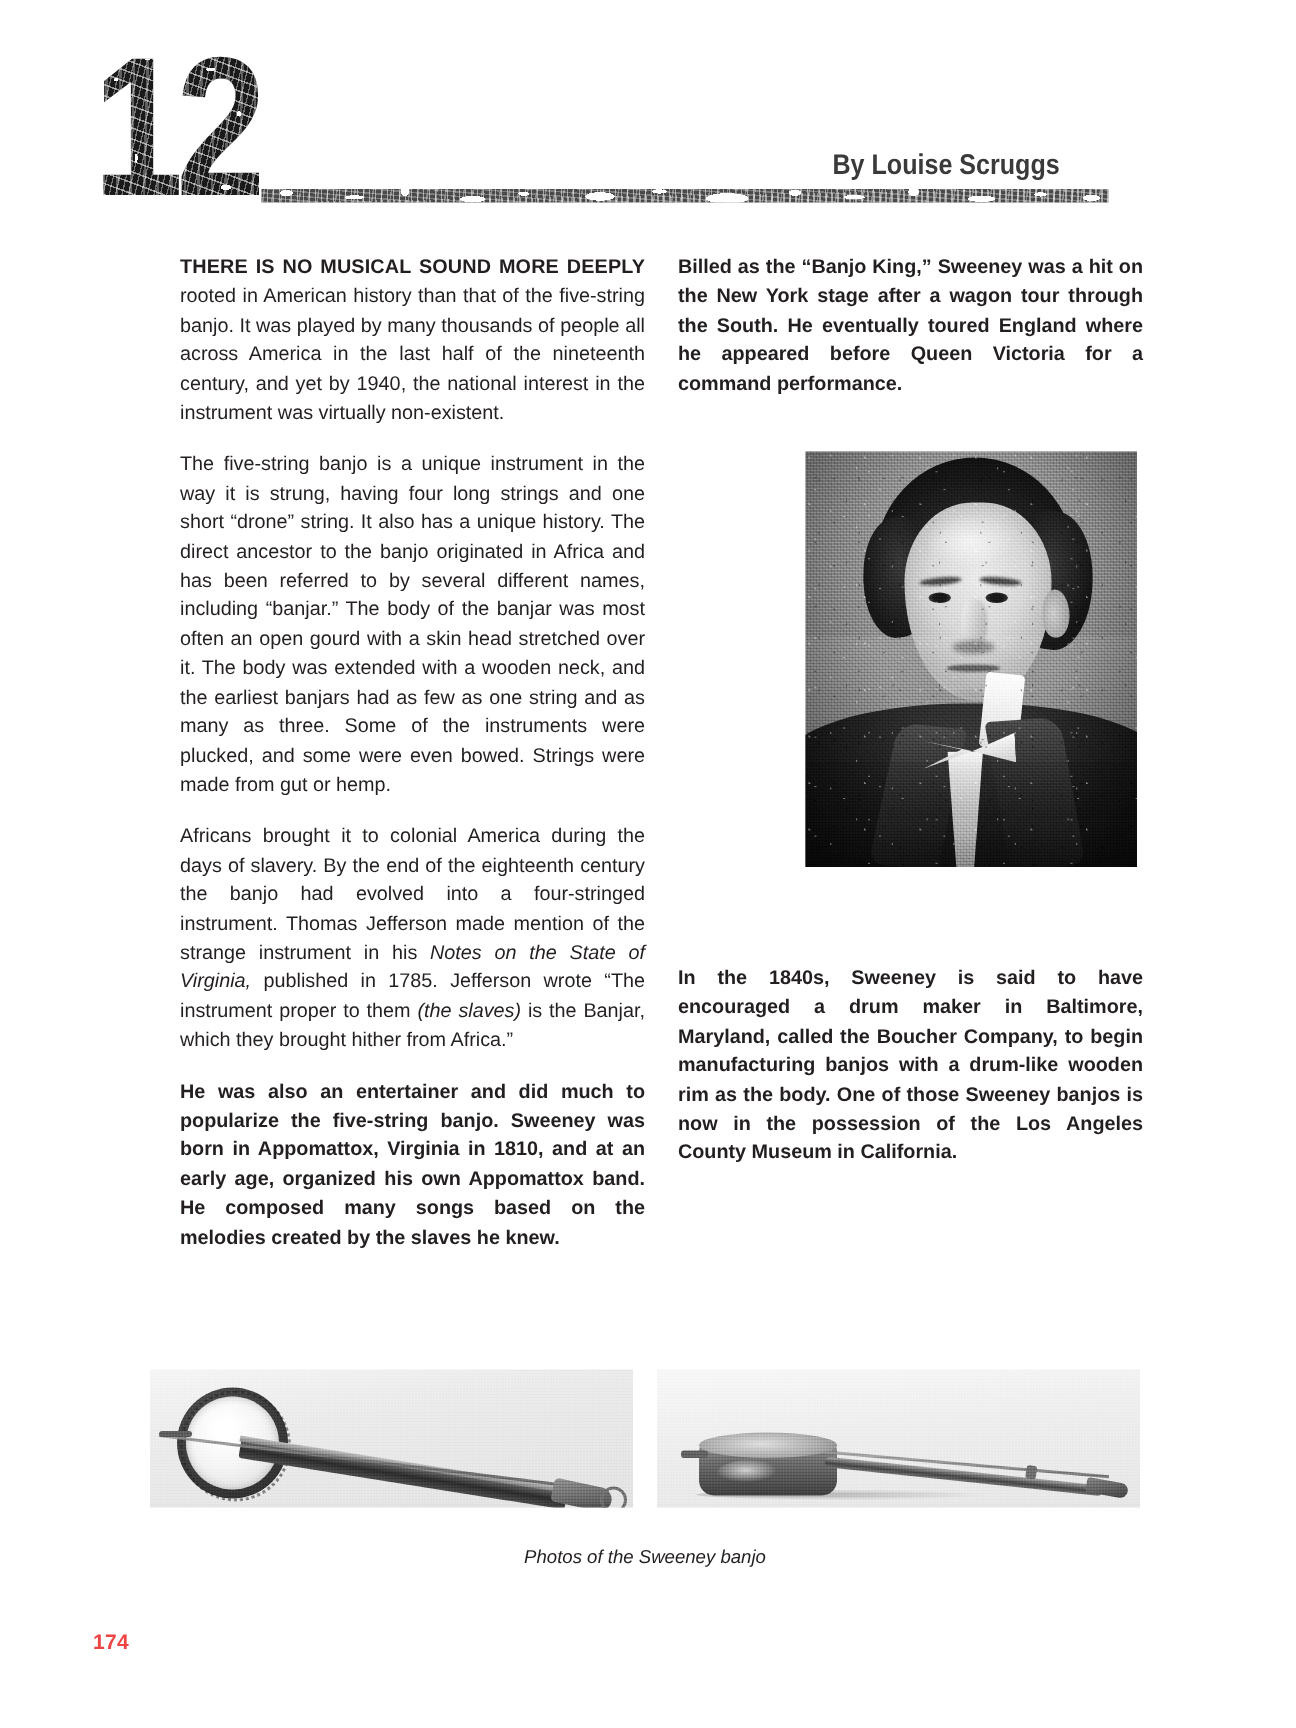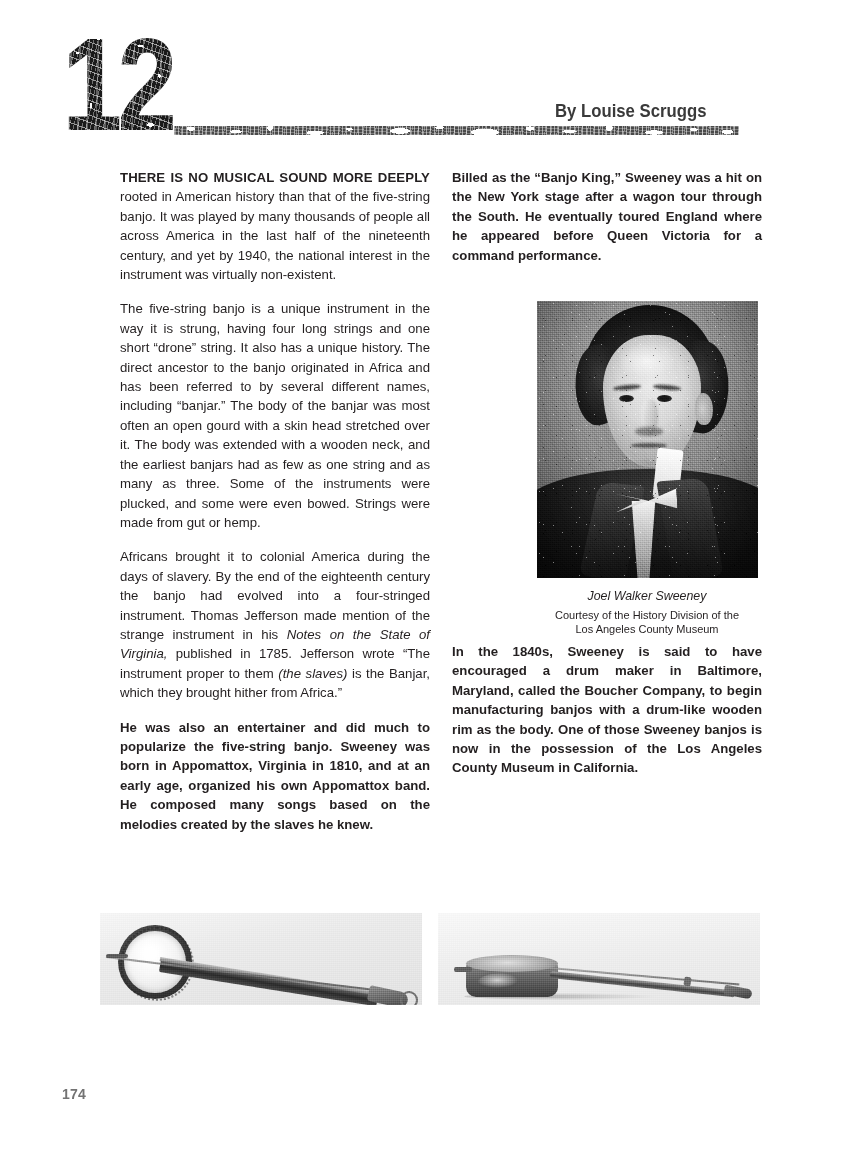--- a/index.html
+++ b/index.html
@@ -548,21 +548,21 @@
     text-align: center;
   }
 
   
   .folio {
     position: absolute;
     left: 62px;
     top: 1086px;
     font-size: 14px;
     font-weight: 700;
-    color: #737373;
+    color: #ef4444;
     letter-spacing: .2px;
   }
 </style>
 </head>
 <body>
 
 <div class="page">
 
   <div class="masthead">
 
@@ -610,27 +610,20 @@
       <div class="coat"></div>
       <div class="collar"></div>
       <div class="lapel-l"></div>
       <div class="lapel-r"></div>
       <div class="shirt"></div>
       <div class="bowtie"></div>
       <div class="vignette"></div>
       <div class="grain"></div>
       <div class="speckle"></div>
     </div>
-    <figcaption class="caption">
-      <div class="caption-title">Joel Walker Sweeney</div>
-      <div class="caption-credit">
-        <div>Courtesy of the History Division of the</div>
-        <div>Los Angeles County Museum</div>
-      </div>
-    </figcaption>
   </figure>
 
   <div class="col col-right" style="top:642px;">
     <p>In the 1840s, Sweeney is said to have encouraged a drum maker in Baltimore, Maryland, called the Boucher Company, to begin manufacturing banjos with a drum-like wooden rim as the body. One of those Sweeney banjos is now in the possession of the Los Angeles County Museum in California.</p>
   </div>
 
   <div class="banjo-row">
 
     <div class="banjo-photo one">
       <div class="b1-head-outer"></div>
@@ -653,17 +646,18 @@
       <div class="b2-neck"></div>
       <div class="b2-string"></div>
       <div class="b2-peg-bar"></div>
       <div class="b2-peg"></div>
       <div class="b2-headstock"></div>
       <div class="photo-grain"></div>
     </div>
   </div>
 
   <figcaption class="banjo-caption">
+    <div class="caption-title">Photos of the Sweeney banjo</div>
   </figcaption>
 
   <div class="folio">174</div>
 
 </div>
 
 </body></html>

